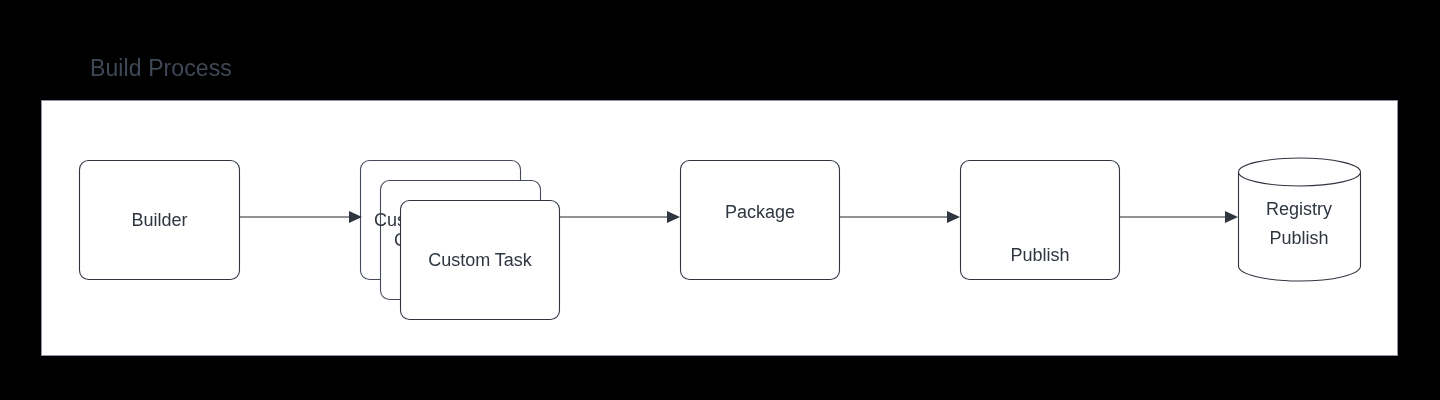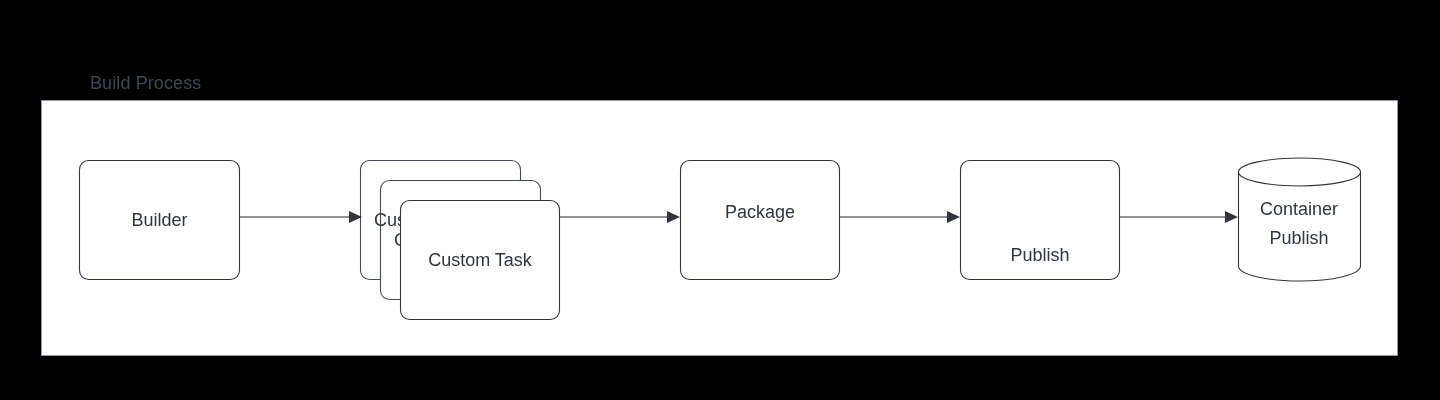--- a/index.html
+++ b/index.html
@@ -20,22 +20,22 @@
     position: relative;
     width: 1440px;
     height: 400px;
     background: #000000;
   }
 
   
   .group-title {
     position: absolute;
     left: 90px;
-    top: 71px;
-    font-size: 18px;
+    top: 56px;
+    font-size: 23px;
     line-height: 24px;
     letter-spacing: 0.1px;
     color: #3f4856;
     white-space: nowrap;
     user-select: none;
   }
 
   
   .panel {
     position: absolute;
@@ -185,17 +185,17 @@
 
   <div class="node-label" style="left:79px; top:160px; width:161px; height:120px;">Builder</div>
 
   <div class="node-label" style="left:400px; top:200px; width:160px; height:120px;">Custom Task</div>
 
   <div class="node-label" style="left:680px; top:152px; width:160px; height:120px;">Package</div>
 
   <div class="node-label" style="left:960px; top:160px; width:160px; height:120px;margin-top:35px;">Publish</div>
 
   <div class="node-label" style="left:1238px; top:170px; width:122px; height:108px; flex-direction:column; line-height:29px;">
-    <span>Container</span>
+    <span>Registry</span>
     <span>Publish</span>
   </div>
 
 </div>
 
 </body></html>

